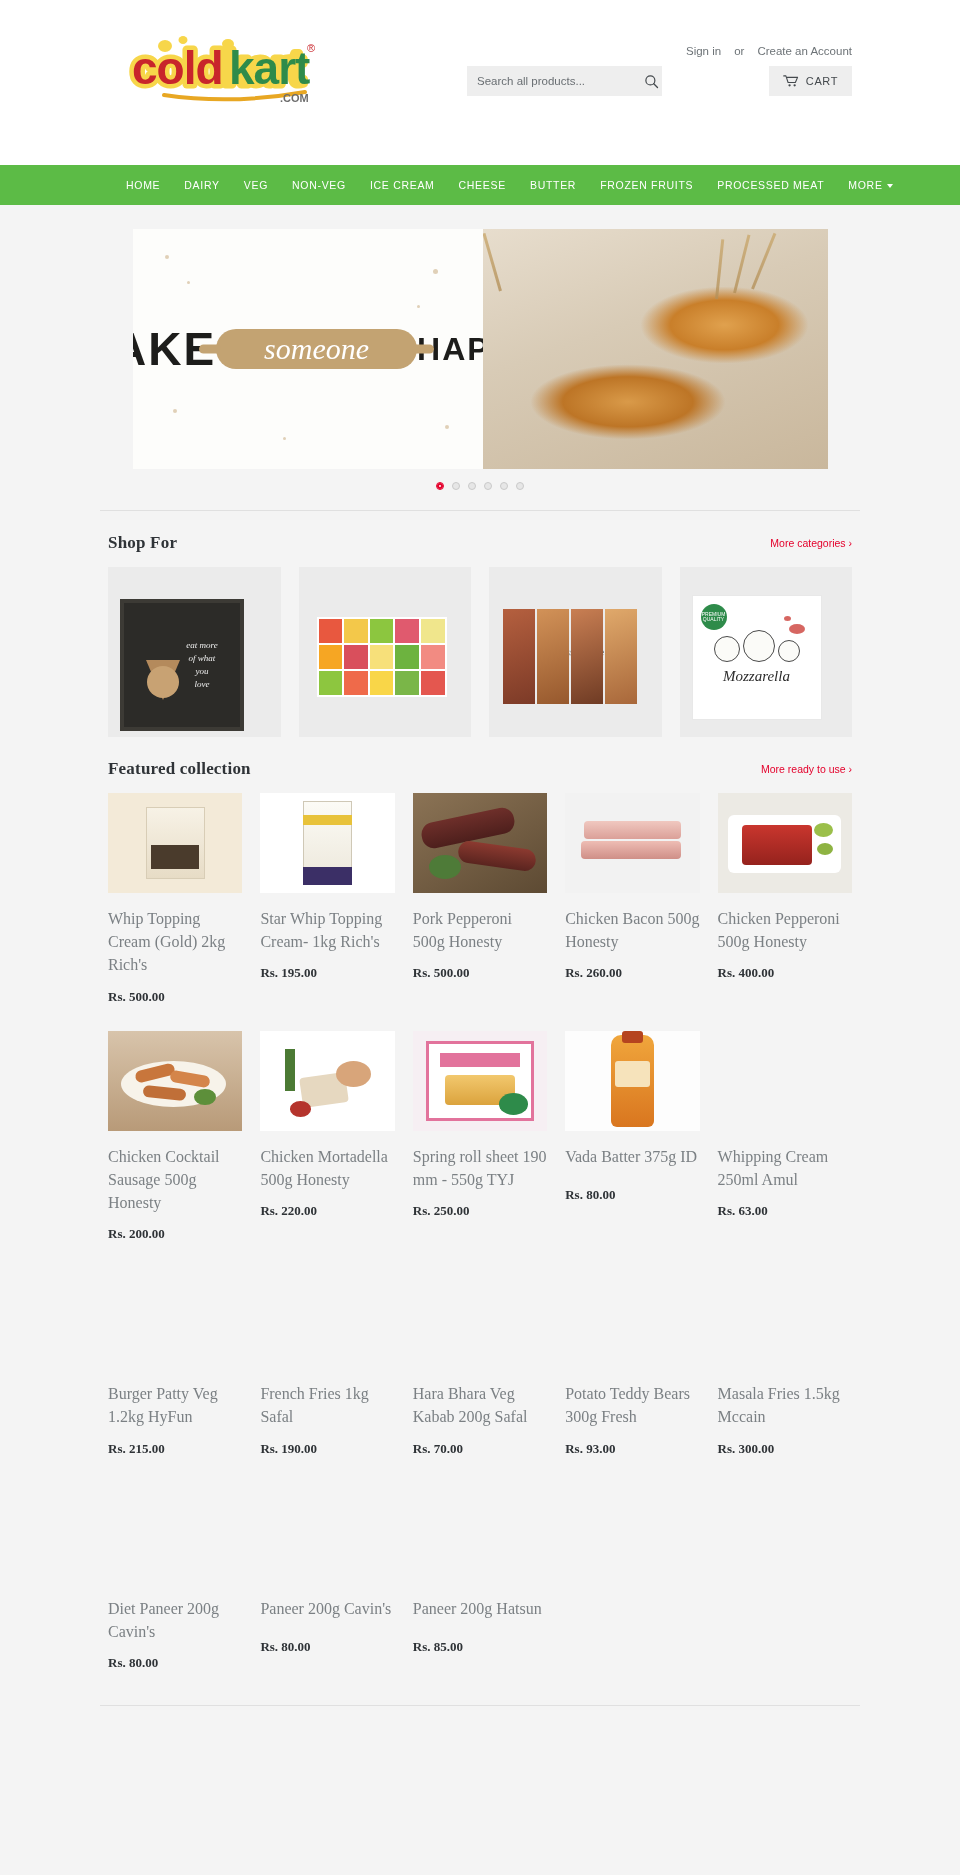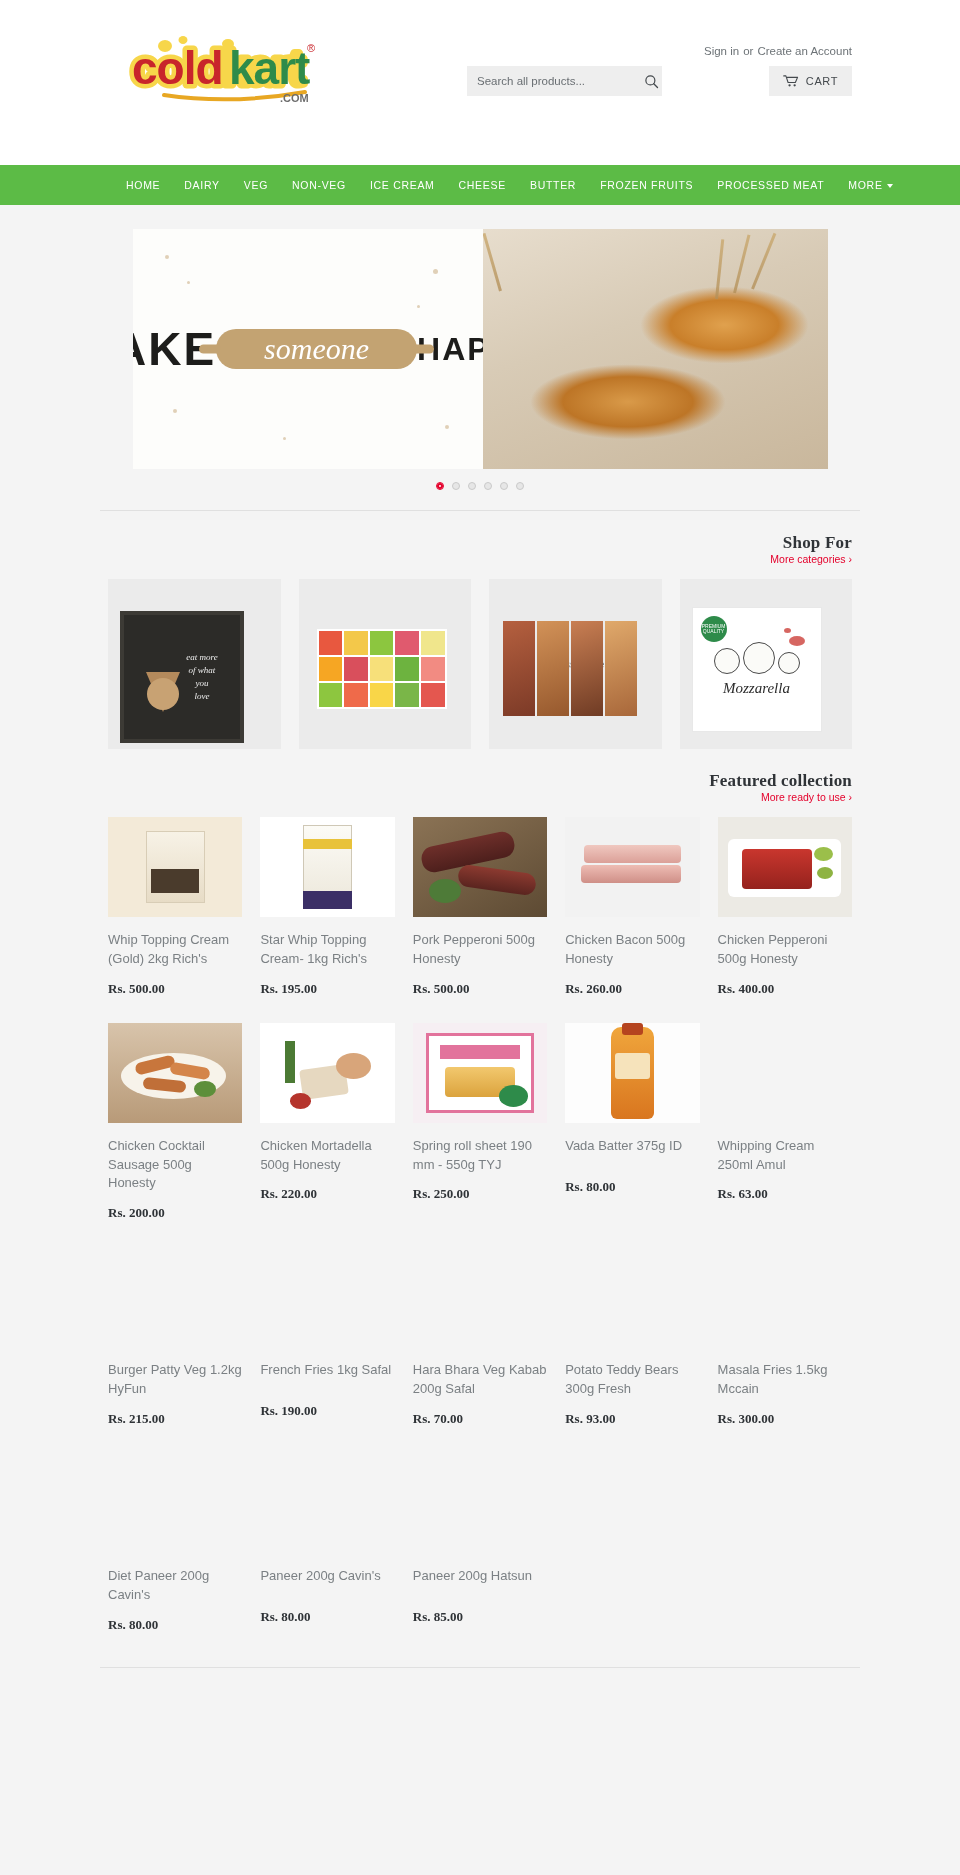--- a/index.html
+++ b/index.html
@@ -35,21 +35,21 @@
 
   .account-row {
     position: absolute;
     right: 8px;
     top: 45px;
     font-size: 11.5px;
     color: #6d7377;
     white-space: nowrap;
   }
   .account-row a { color: #6d7377; text-decoration: none; }
-  .account-sep { margin: 0 4px; }
+  .account-sep { margin: 0 13px; }
 
   .search-wrap {
     position: absolute;
     left: 367px;
     top: 66px;
     width: 195px;
     height: 30px;
     background: #eeeeee;
     display: flex;
     align-items: center;
@@ -223,24 +223,23 @@
     width: 760px;
     margin: 20px auto 0;
     height: 1px;
     background: #e0e0e0;
   }
 
   
   .section { width: 760px; margin: 0 auto; padding: 0 8px; }
   .section-head {
     display: flex;
-    align-items: flex-end;
+    align-items: center;
     justify-content: space-between;
     padding: 22px 0 14px;
-    flex-direction: column;
   }
   .section-title {
     font-family: "Liberation Serif", serif;
     font-size: 17px;
     font-weight: bold;
     color: #2f3337;
     letter-spacing: .2px;
   }
   .section-link {
     font-size: 10.5px;
@@ -389,25 +388,26 @@
   }
   .product-img {
     width: 100%;
     height: 100px;
     background: #f4f4f4;
     position: relative;
     overflow: hidden;
     margin-bottom: 14px;
   }
   .product-title {
-    font-size: 13px;
+    font-size: 16px;
     line-height: 1.45;
     color: #7b8084;
     margin-bottom: 12px;
     min-height: 30px;
+    font-family: Liberation Serif, serif;
   }
   .product-price {
     font-family: "Liberation Serif", serif;
     font-size: 13px;
     font-weight: bold;
     color: #2f3337;
   }
   .soldout-badge {
     position: absolute;
     left: 50%; top: 50%;

